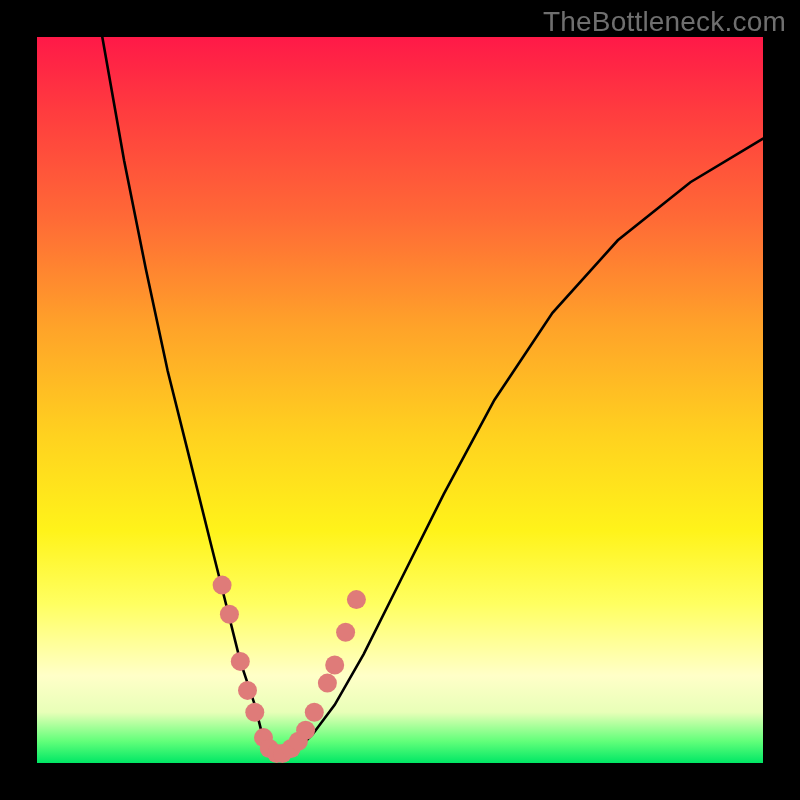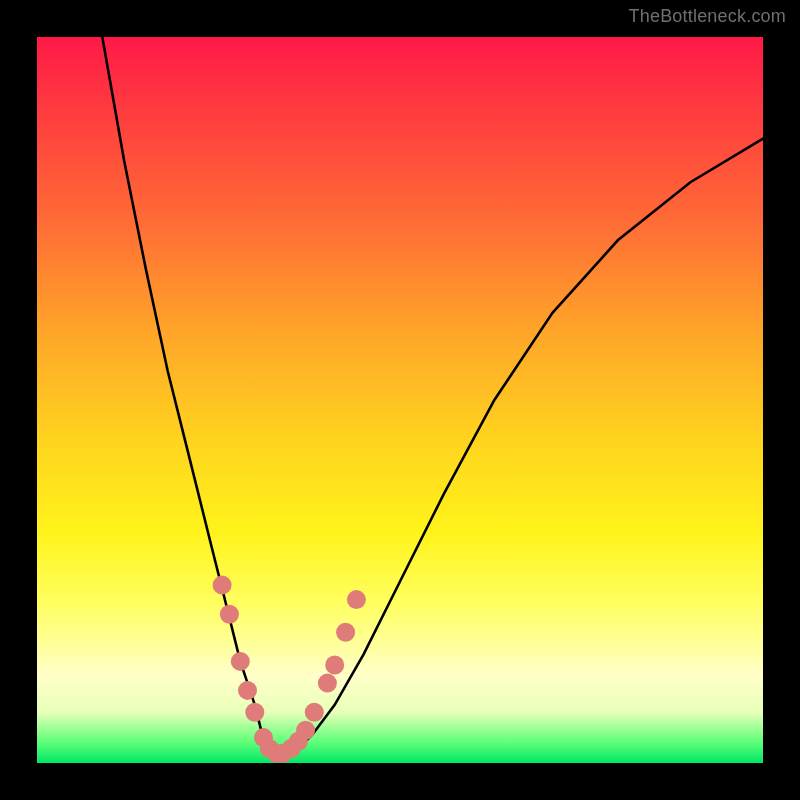--- a/index.html
+++ b/index.html
@@ -38,21 +38,21 @@
       #e8ffb8 93%,
       #62ff7a 97%,
       #00e765 100%
     );
   }
   .watermark {
     position: absolute;
     top: 6px;
     right: 14px;
     color: #6f6f6f;
-    font-size: 18px;
+    font-size: 28px;
     font-weight: 500;
     letter-spacing: 0.2px;
     user-select: none;
   }
   svg.curve {
     position: absolute;
     left: 0; top: 0;
     width: 726px;
     height: 726px;
     overflow: visible;

